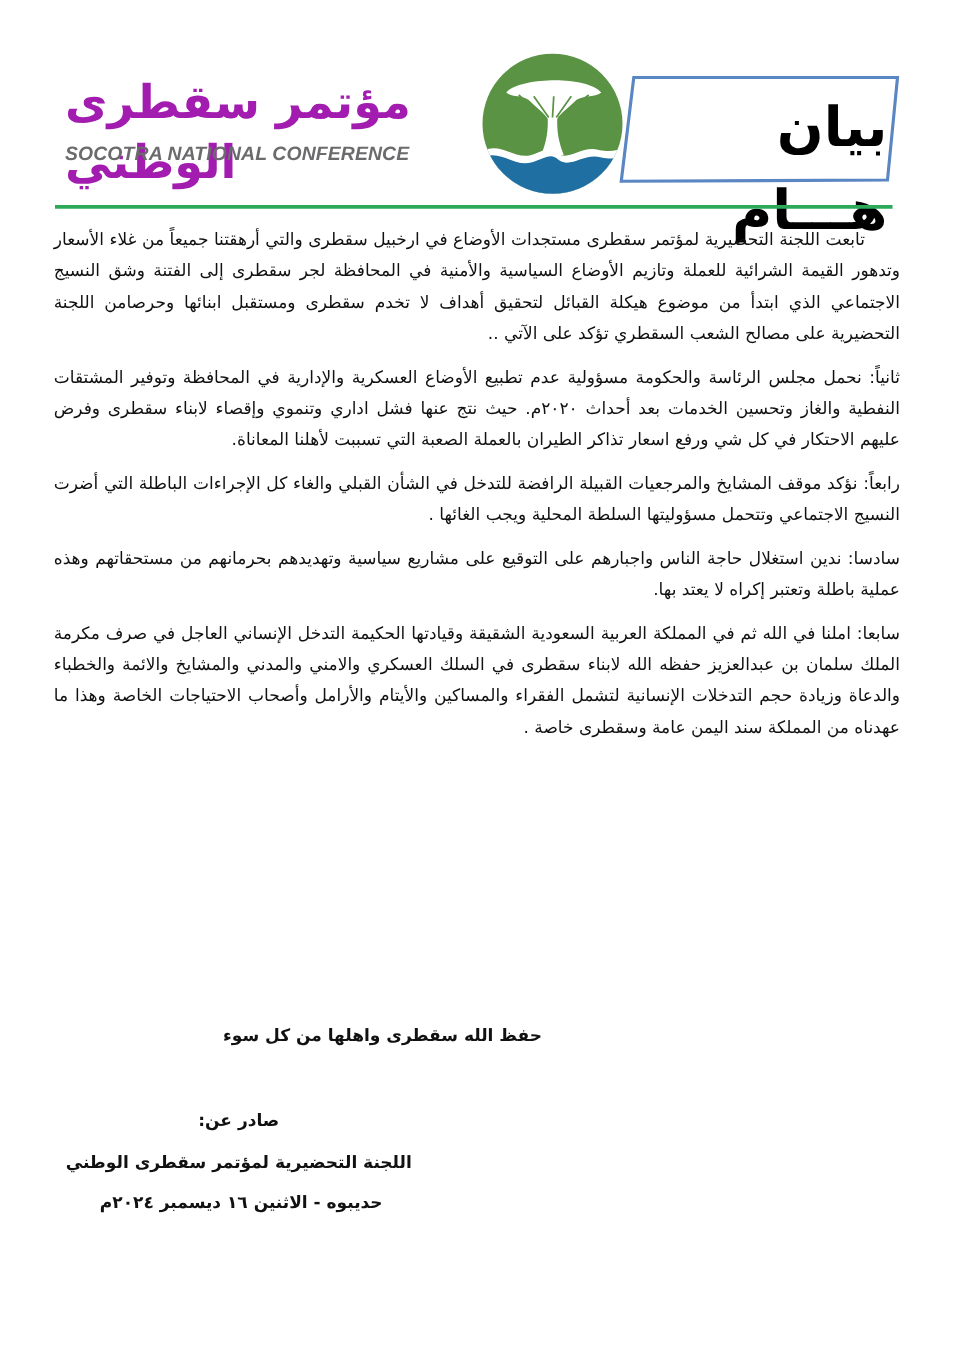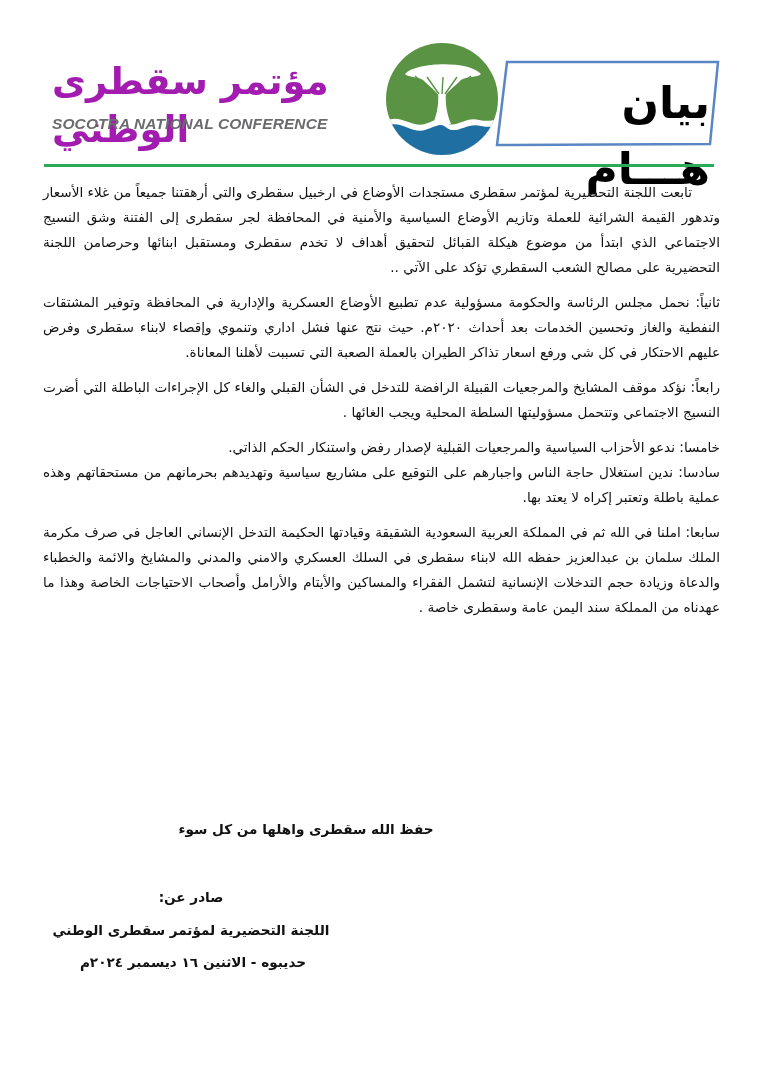--- a/index.html
+++ b/index.html
@@ -61,21 +61,20 @@
   </svg>
   <div class="badge-text">بيان هـــام</div>
 
   <div class="rule"></div>
 </div>
 
 <div class="body-text">
   <p class="para first">تابعت اللجنة التحضيرية لمؤتمر سقطرى مستجدات الأوضاع في ارخبيل سقطرى والتي أرهقتنا جميعاً من غلاء الأسعار وتدهور القيمة الشرائية للعملة وتازيم الأوضاع السياسية والأمنية في المحافظة لجر سقطرى إلى الفتنة وشق النسيج الاجتماعي الذي ابتدأ من موضوع هيكلة القبائل لتحقيق أهداف لا تخدم سقطرى ومستقبل ابنائها وحرصامن اللجنة التحضيرية على مصالح الشعب السقطري تؤكد على الآتي ..</p>
   <p class="para">ثانياً: نحمل مجلس الرئاسة والحكومة مسؤولية عدم تطبيع الأوضاع العسكرية والإدارية في المحافظة وتوفير المشتقات النفطية والغاز وتحسين الخدمات بعد أحداث ٢٠٢٠م. حيث نتج عنها فشل اداري وتنموي وإقصاء لابناء سقطرى وفرض عليهم الاحتكار في كل شي ورفع اسعار تذاكر الطيران بالعملة الصعبة التي تسببت لأهلنا المعاناة.</p>
   <p class="para">رابعاً: نؤكد موقف المشايخ والمرجعيات القبيلة الرافضة للتدخل في الشأن القبلي والغاء كل الإجراءات الباطلة التي أضرت النسيج الاجتماعي وتتحمل مسؤوليتها السلطة المحلية ويجب الغائها .</p>
-  <p class="para tight">خامسا: ندعو الأحزاب السياسية والمرجعيات القبلية لإصدار رفض واستنكار الحكم الذاتي.</p>
   <p class="para">سادسا: ندين استغلال حاجة الناس واجبارهم على التوقيع على مشاريع سياسية وتهديدهم بحرمانهم من مستحقاتهم وهذه عملية باطلة وتعتبر إكراه لا يعتد بها.</p>
   <p class="para">سابعا: املنا في الله ثم في المملكة العربية السعودية الشقيقة وقيادتها الحكيمة التدخل الإنساني العاجل في صرف مكرمة الملك سلمان بن عبدالعزيز حفظه الله لابناء سقطرى في السلك العسكري والامني والمدني والمشايخ والائمة والخطباء والدعاة وزيادة حجم التدخلات الإنسانية لتشمل الفقراء والمساكين والأيتام والأرامل وأصحاب الاحتياجات الخاصة وهذا ما عهدناه من المملكة سند اليمن عامة وسقطرى خاصة .</p>
 </div>
 
 <div class="closing">حفظ الله سقطرى واهلها من كل سوء</div>
 
 <div class="sig sig-issued">صادر عن:</div>
 <div class="sig sig-committee">اللجنة التحضيرية لمؤتمر سقطرى الوطني</div>
 <div class="sig sig-date">حديبوه - الاثنين ١٦ ديسمبر ٢٠٢٤م</div>
 

